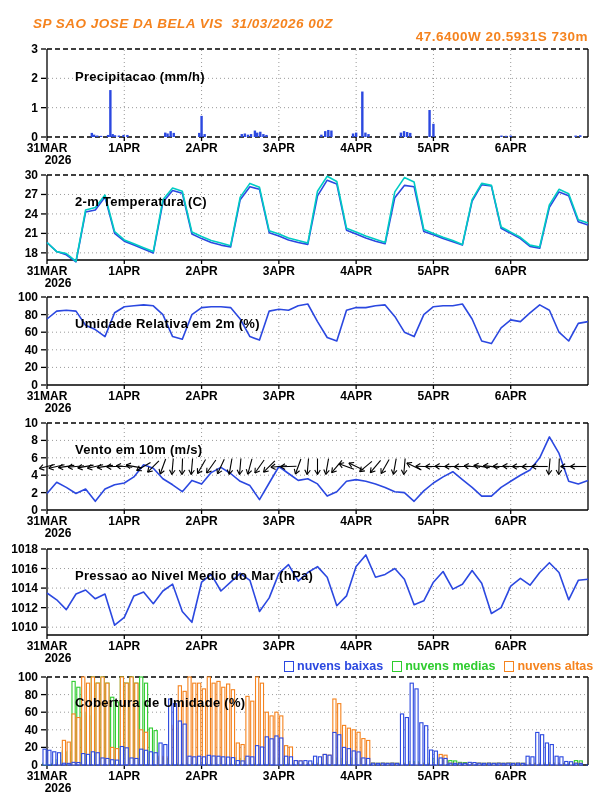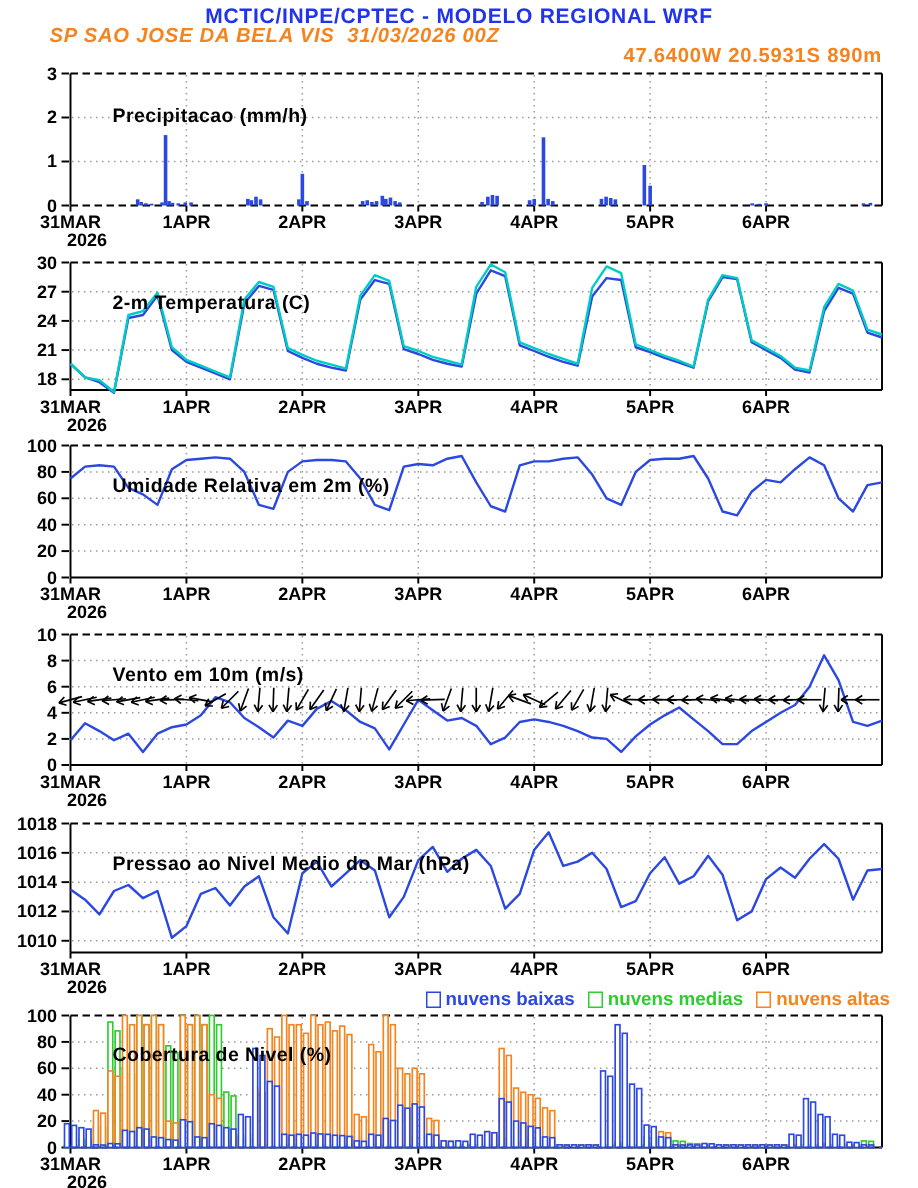--- a/index.html
+++ b/index.html
@@ -932,30 +932,29 @@
         <rect x="555.0178571428572" y="756.2" width="3.2" height="8.799999999999955" fill="#ffffff" stroke="#2b48e0" stroke-width="1.1"></rect>
         <rect x="559.8178571428572" y="756.816" width="3.2" height="8.183999999999969" fill="#ffffff" stroke="#2b48e0" stroke-width="1.1"></rect>
         <rect x="564.6785714285714" y="761.48" width="3.2" height="3.519999999999982" fill="#ffffff" stroke="#2b48e0" stroke-width="1.1"></rect>
         <rect x="569.4785714285714" y="761.7264" width="3.2" height="3.2735999999999876" fill="#ffffff" stroke="#2b48e0" stroke-width="1.1"></rect>
         <rect x="574.3392857142858" y="763.24" width="3.2" height="1.759999999999991" fill="#ffffff" stroke="#2b48e0" stroke-width="1.1"></rect>
         <rect x="579.1392857142857" y="763.3632" width="3.2" height="1.6367999999999938" fill="#ffffff" stroke="#2b48e0" stroke-width="1.1"></rect>
         <line x1="47" x2="588" y1="765" y2="765" stroke="#2b48e0" stroke-width="1.2" stroke-dasharray="4 3"></line>
       </g>
     </svg>
 
-  <div class="ov hdr1" style="color: rgb(34, 51, 238);">MCTIC/INPE/CPTEC - MODELO REGIONAL WRF</div>
   <div class="ov hdr2" style="color: rgb(245, 131, 30);">SP SAO JOSE DA BELA VIS  31/03/2026 00Z</div>
-  <div class="ov coords" style="color: rgb(245, 131, 30);">47.6400W 20.5931S 890m</div>
+  <div class="ov coords" style="color: rgb(245, 131, 30);">47.6400W 20.5931S 730m</div>
 
   <div class="ov ptitle" style="left:75px;top:34px">Precipitacao (mm/h)</div>
   <div class="ov ptitle" style="left:75px;top:159px">2-m Temperatura (C)</div>
   <div class="ov ptitle" style="left:75px;top:281px">Umidade Relativa em 2m (%)</div>
   <div class="ov ptitle" style="left:75px;top:407px">Vento em 10m (m/s)</div>
   <div class="ov ptitle" style="left:75px;top:533px">Pressao ao Nivel Medio do Mar (hPa)</div>
-  <div class="ov ptitle" style="left:75px;top:660px">Cobertura de Nivel (%)</div>
+  <div class="ov ptitle" style="left:75px;top:660px">Cobertura de Umidade (%)</div>
 
   <div class="legend" style="left:246px;top:659px">
     <span class="item">
       <span class="lgbox" style="border-color: rgb(43, 72, 224);"></span>
       <span style="color: rgb(43, 72, 224);">nuvens baixas</span>
     </span>
     <span class="item">
       <span class="lgbox" style="border-color: rgb(46, 204, 46);"></span>
       <span style="color: rgb(46, 204, 46);">nuvens medias</span>
     </span>

